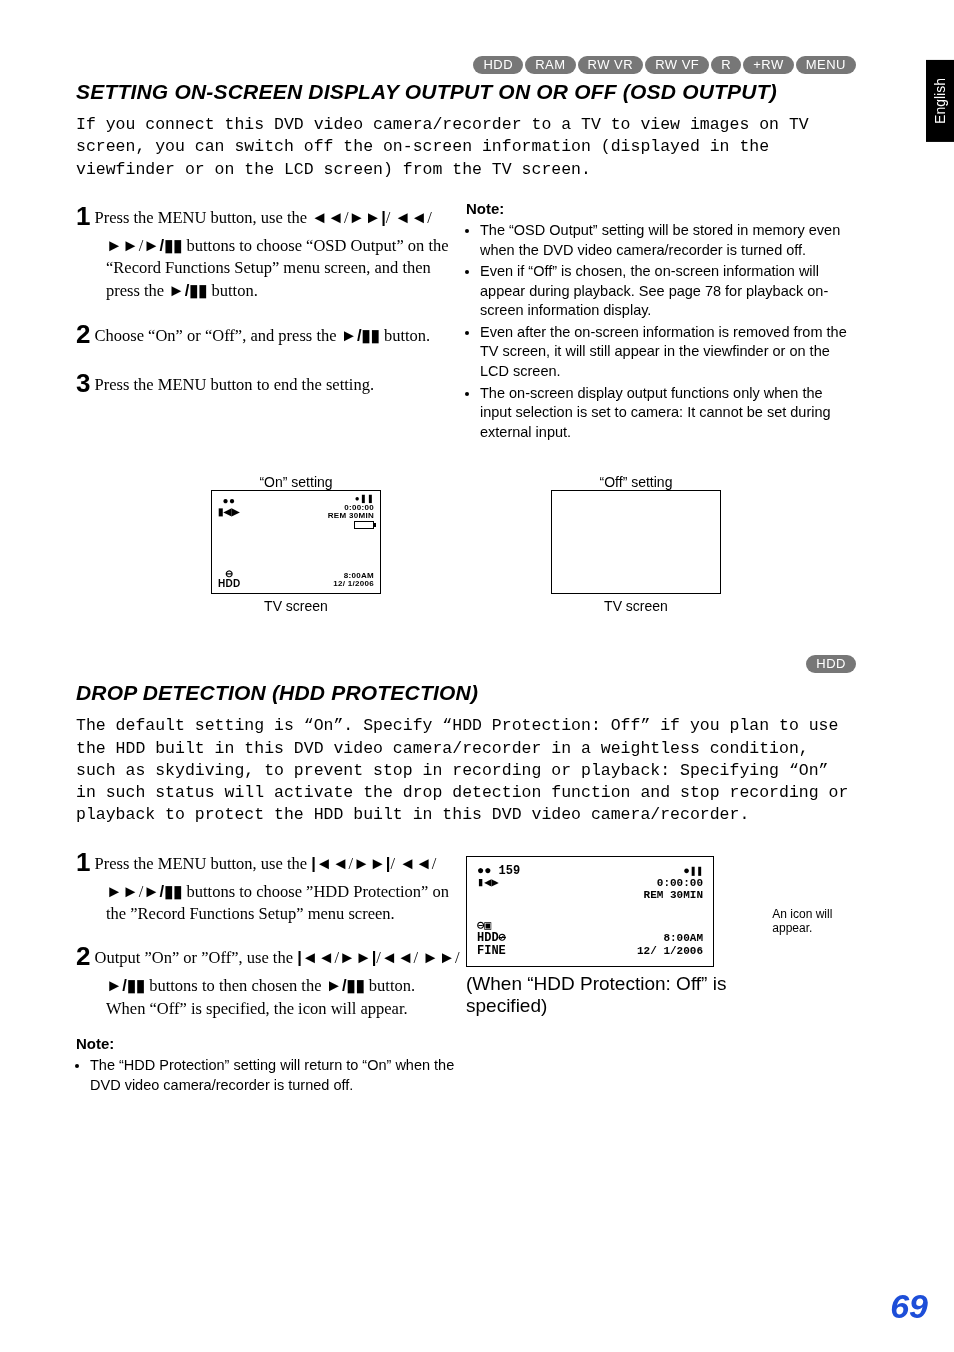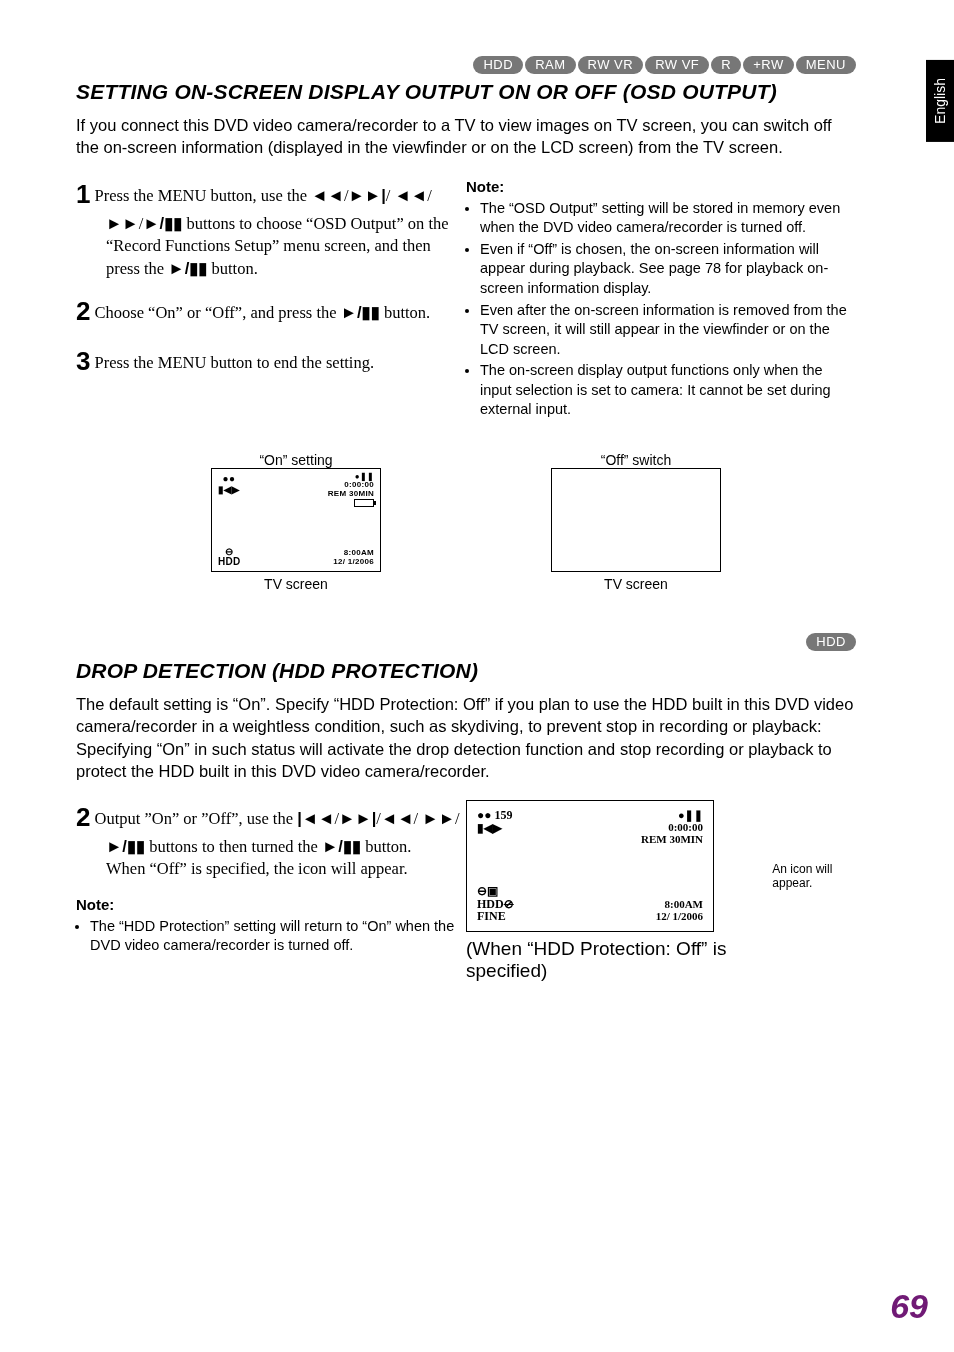--- a/index.html
+++ b/index.html
@@ -45,21 +45,21 @@
   .tag-row2 { text-align: right; margin: 40px 0 8px; }
   h2.section {
     font-family: Arial, Helvetica, sans-serif;
     font-weight: bold;
     font-style: italic;
     font-size: 21px;
     margin: 2px 0 10px;
     letter-spacing: 0.2px;
   }
   p.intro {
-    font-family: Liberation Sans, sans-serif;
+    font-family: Liberation Mono, monospace;
     font-size: 16.5px;
     line-height: 1.35;
     margin: 0 0 18px;
   }
   .cols { display: flex; }
   .col { flex: 1 1 50%; }
   .steps { font-family: "Book Antiqua", Palatino, "Palatino Linotype", Georgia, serif; font-size: 16.5px; line-height: 1.35; }
   .step { margin-bottom: 14px; text-indent: -30px; padding-left: 30px; }
   .step .num {
     font-family: Arial, Helvetica, sans-serif;
@@ -88,34 +88,35 @@
     box-sizing: border-box;
   }
   .tv-screen .tl { position: absolute; left: 6px; top: 4px; font-size: 10px; }
   .tv-screen .tr { position: absolute; right: 6px; top: 4px; text-align: right; line-height: 1.05; }
   .tv-screen .bl { position: absolute; left: 6px; bottom: 4px; font-size: 10px; line-height:1; }
   .tv-screen .br { position: absolute; right: 6px; bottom: 4px; text-align: right; line-height: 1.1; }
   .tv-screen .batt { display:inline-block; width:18px; height:6px; border:1px solid #000; position:relative; margin-top:1px;}
   .tv-screen .batt:after { content:""; position:absolute; right:-3px; top:1px; width:2px; height:4px; background:#000;}
   .hdd-row { display:flex; gap:16px; align-items:flex-start; margin-top: 0; }
   .hdd-screen {
-     width: 248px; height: 132px; border:1px solid #000; position:relative;
-     font-family: Liberation Serif, serif; font-size: 11px; font-weight: bold;
+     width: 248px; height: 111px; border:1px solid #000; position:relative;
+     font-family: Liberation Mono, monospace; font-size: 11px; font-weight: bold;
      box-sizing:border-box;
+     margin-top:11px;
   }
   .hdd-screen .tl { position:absolute; left:10px; top:8px; font-size:12px; line-height:1.05;}
   .hdd-screen .tr { position:absolute; right:10px; top:8px; text-align:right; line-height:1.1;}
   .hdd-screen .bl { position:absolute; left:10px; bottom:8px; font-size:12px; line-height:1.05;}
   .hdd-screen .br { position:absolute; right:10px; bottom:8px; text-align:right; line-height:1.15;}
   .hdd-caption { font-family: Arial, Helvetica, sans-serif; font-size: 19px; margin-top:6px;}
   .hdd-sidecap { font-family: Arial, Helvetica, sans-serif; font-size: 12px; padding-top: 62px; width:100px;}
   .pagenum {
     position: absolute; right: 26px; bottom: 26px;
     font-family: Arial, Helvetica, sans-serif; font-weight: bold;
-    font-style: italic; font-size: 34px; color:#701a75;
+    font-style: italic; font-size: 34px; color:#1d4ed8;
   }
 </style>
 </head>
 <body>
 
 <div class="page">
   <div class="side-tab">English</div>
 
   <div class="content">
 
@@ -169,38 +170,42 @@
           </div>
           <div class="bl">⊖<br>HDD</div>
           <div class="br">
             <span>8:00AM</span><br>
             <span>12/ 1/2006</span>
           </div>
         </div>
         <div class="caption-bottom">TV screen</div>
       </div>
       <div class="tv-col">
-        <div class="caption-top">“Off” switch</div>
+        <div class="caption-top">“Off” setting</div>
         <div class="tv-screen"></div>
         <div class="caption-bottom">TV screen</div>
       </div>
     </div>
 
     <div class="tag-row2">
       <span class="tag">HDD</span>
     </div>
     <h2 class="section">DROP DETECTION (HDD PROTECTION)</h2>
     <p class="intro">The default setting is “On”. Specify “HDD Protection: Off” if you plan to use the HDD built in this DVD video camera/recorder in a weightless condition, such as skydiving, to prevent stop in recording or playback: Specifying “On” in such status will activate the drop detection function and stop recording or playback to protect the HDD built in this DVD video camera/recorder.</p>
 
     <div class="cols">
       <div class="col">
         <div class="steps">
           <div class="step">
+            <span class="num">1</span><span>Press the MENU button, use the </span><span class="icon">|◄◄</span>/<span class="icon">►►|</span>/
+            <span class="icon">◄◄</span>/<span class="icon">►►</span>/<span class="icon">►/▮▮</span><span> buttons to choose ”HDD Protection” on the ”Record Functions Setup” menu screen.</span>
+          </div>
+          <div class="step">
             <span class="num">2</span><span>Output ”On” or ”Off”, use the </span><span class="icon">|◄◄</span>/<span class="icon">►►|</span>/<span class="icon">◄◄</span>/
-            <span class="icon">►►</span>/<span class="icon">►/▮▮</span><span> buttons to then turned the </span><span class="icon">►/▮▮</span><span> button.</span><br>
+            <span class="icon">►►</span>/<span class="icon">►/▮▮</span><span> buttons to then chosen the </span><span class="icon">►/▮▮</span><span> button.</span><br>
             <span>When “Off” is specified, the icon will appear.</span>
           </div>
         </div>
         <div class="noteblock" style="margin-top:2px;">
           <div class="note-head">Note:</div>
           <ul>
             <li>The “HDD Protection” setting will return to “On” when the DVD video camera/recorder is turned off.</li>
           </ul>
         </div>
       </div>

